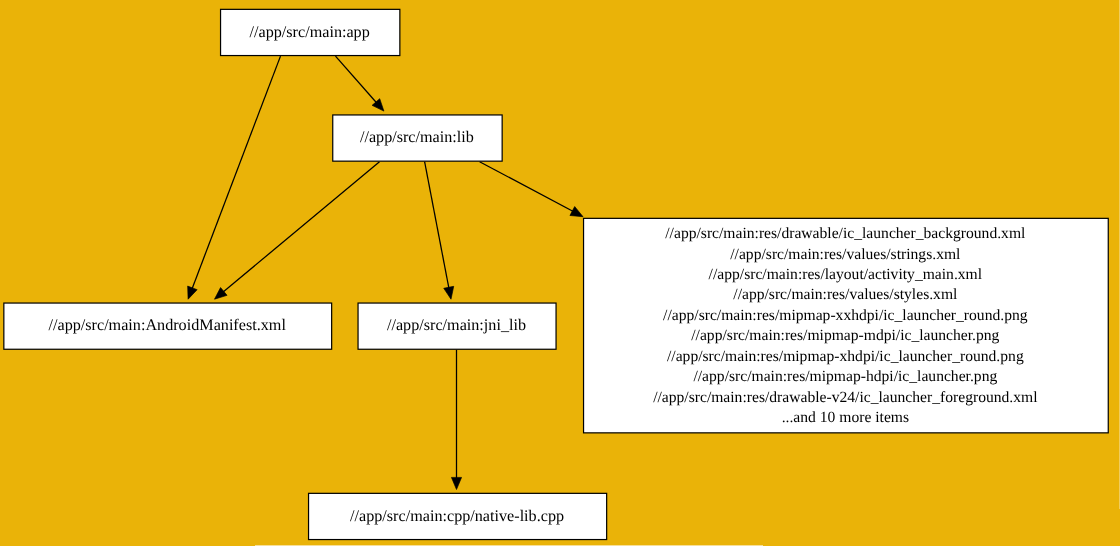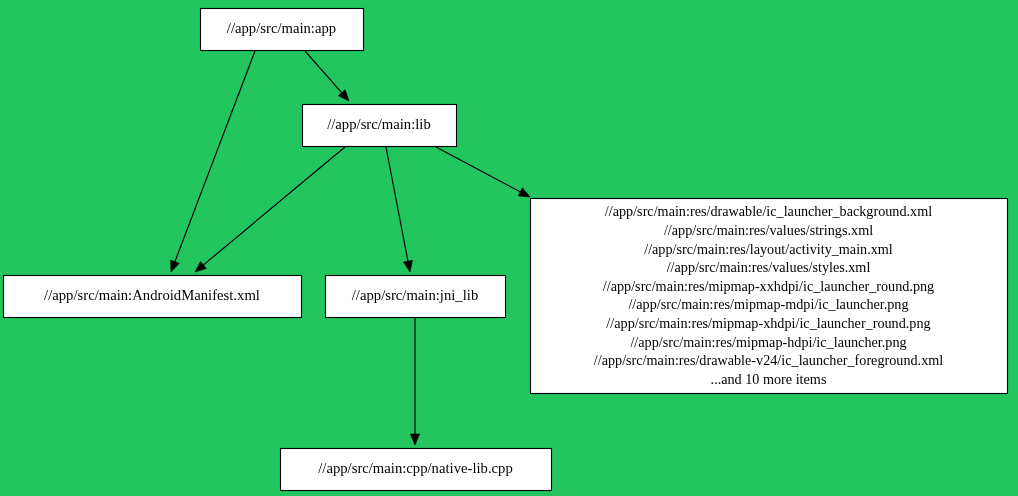--- a/index.html
+++ b/index.html
@@ -10,21 +10,21 @@
   body {
     width: 1018px;
     height: 496px;
     overflow: hidden;
     font-family: "Liberation Serif", "DejaVu Serif", serif;
   }
   #graph-root {
     position: relative;
     width: 1018px;
     height: 496px;
-    background: #22c55e;
+    background: #eab308;
   }
   svg#graph-canvas {
     position: absolute;
     top: 0;
     left: 0;
     width: 1018px;
     height: 496px;
     display: block;
   }
   .node-box {

